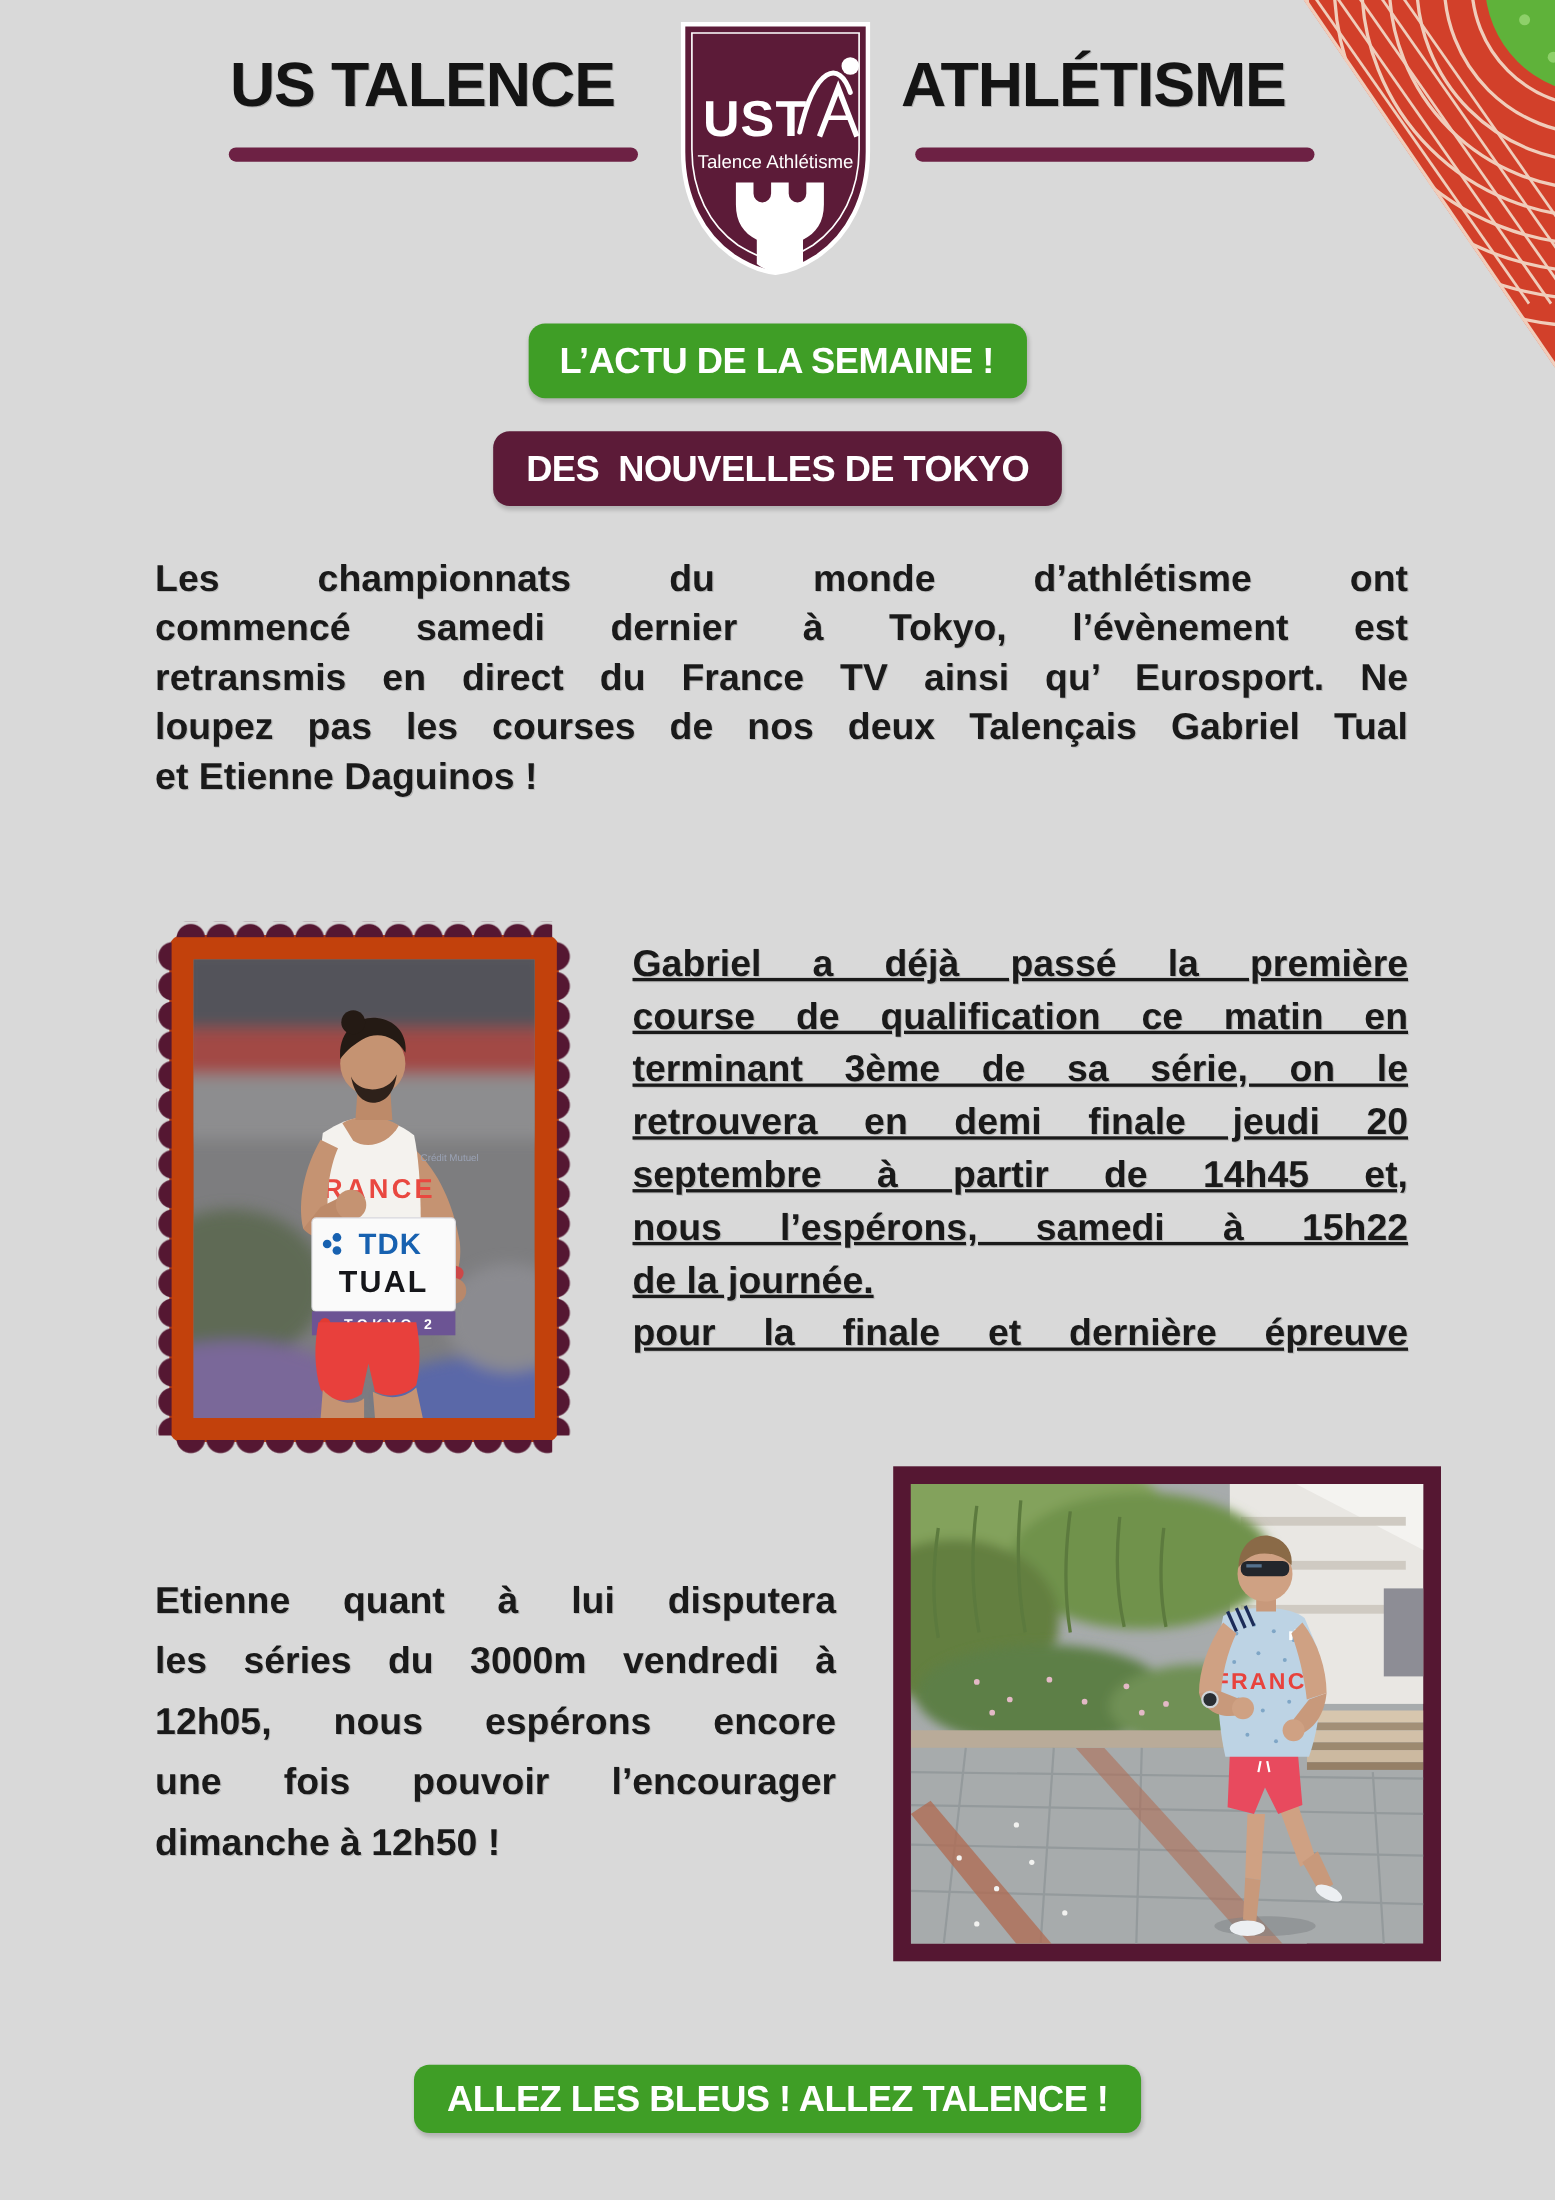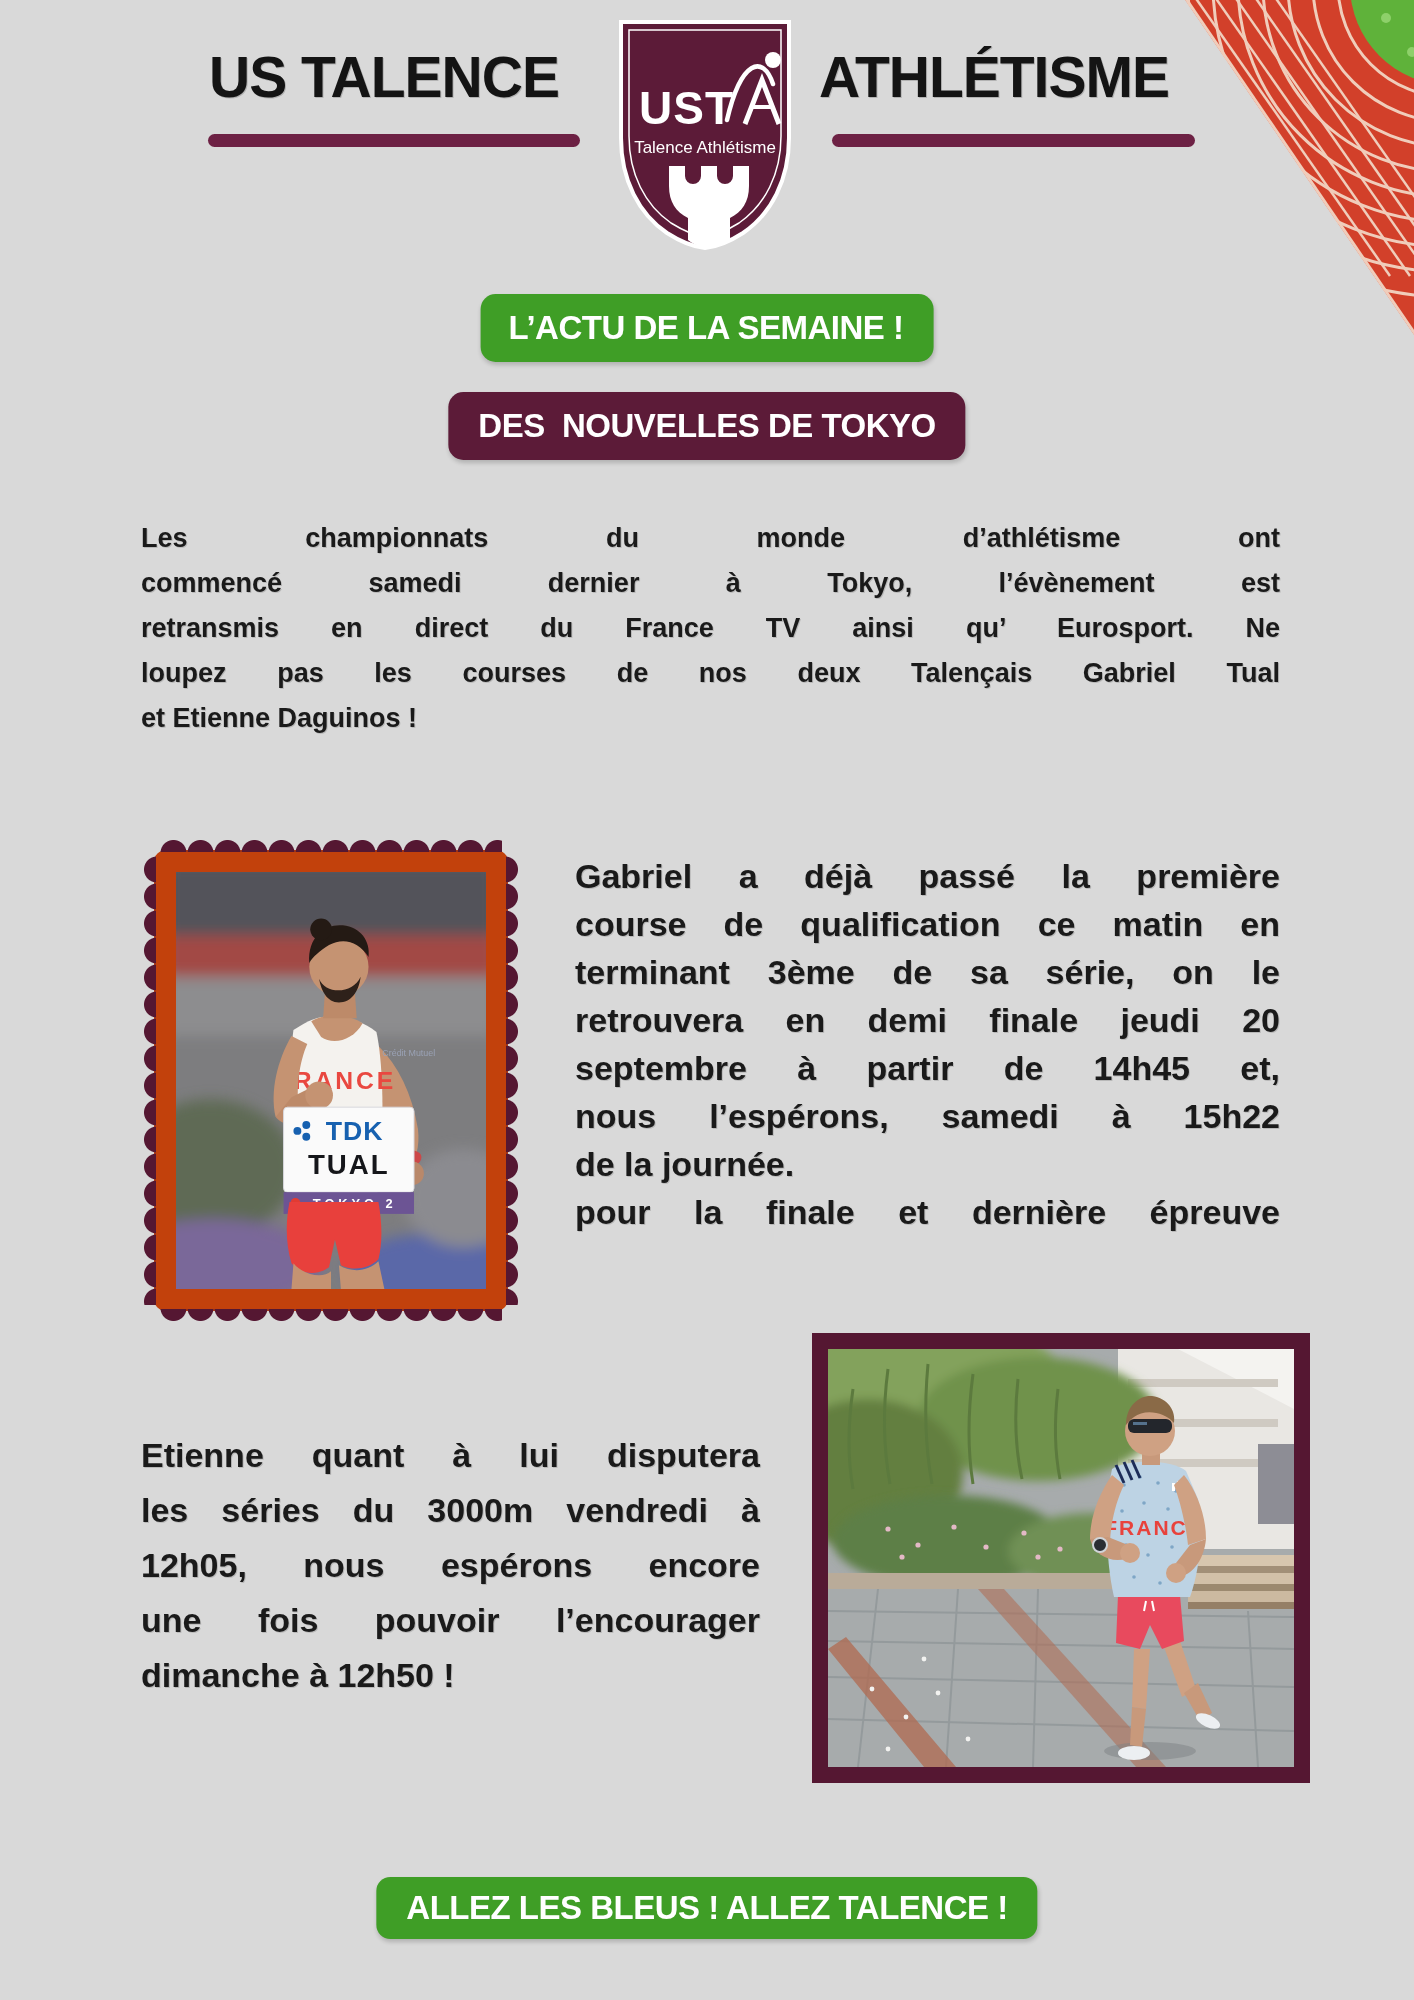--- a/index.html
+++ b/index.html
@@ -37,22 +37,22 @@
   .badge.green  { background:#3f9e26; }
   .badge.maroon { background:#5c1b38; }
   .badge.week    { top:294px;padding-left:28px; }
   .badge.tokyo   { top:392px; }
   .badge.closing { top:1877px; height:62px; border-radius:14px; }
 
   
   .para { position:absolute; font-weight:700; text-shadow:1px 1px 0 rgba(0,0,0,.15); }
   .jline { display:block; text-align:justify; text-align-last:justify; }
   .jline.last { text-align-last:left; }
-  .para.intro   { left:141px;  top:516px;  width:1139px; font-size:27px; line-height:45px; }
-  .para.gabriel { left:575px;  top:852px;  width:705px;  font-size:34px; line-height:48px; }
+  .para.intro   { left:141px;  top:504px;  width:1139px; font-size:34px; line-height:45px; }
+  .para.gabriel { left:575px;  top:852px;  width:705px;  font-size:34px; line-height:48px;text-decoration:underline; }
   .para.etienne { left:141px;  top:1428px; width:619px;  font-size:34px; line-height:55px; }
 
   
   .stamp {
     position:absolute; left:154px; top:850px; width:354px; height:461px;
     background:#c2410c; border-radius:12px;
   }
   .sc { position:absolute; }
   .sc-t { left:6px; right:6px; top:-12px; height:14px;
     background-image:radial-gradient(circle at 13.5px 15px,#551732 12.5px,rgba(0,0,0,0) 13.5px);

